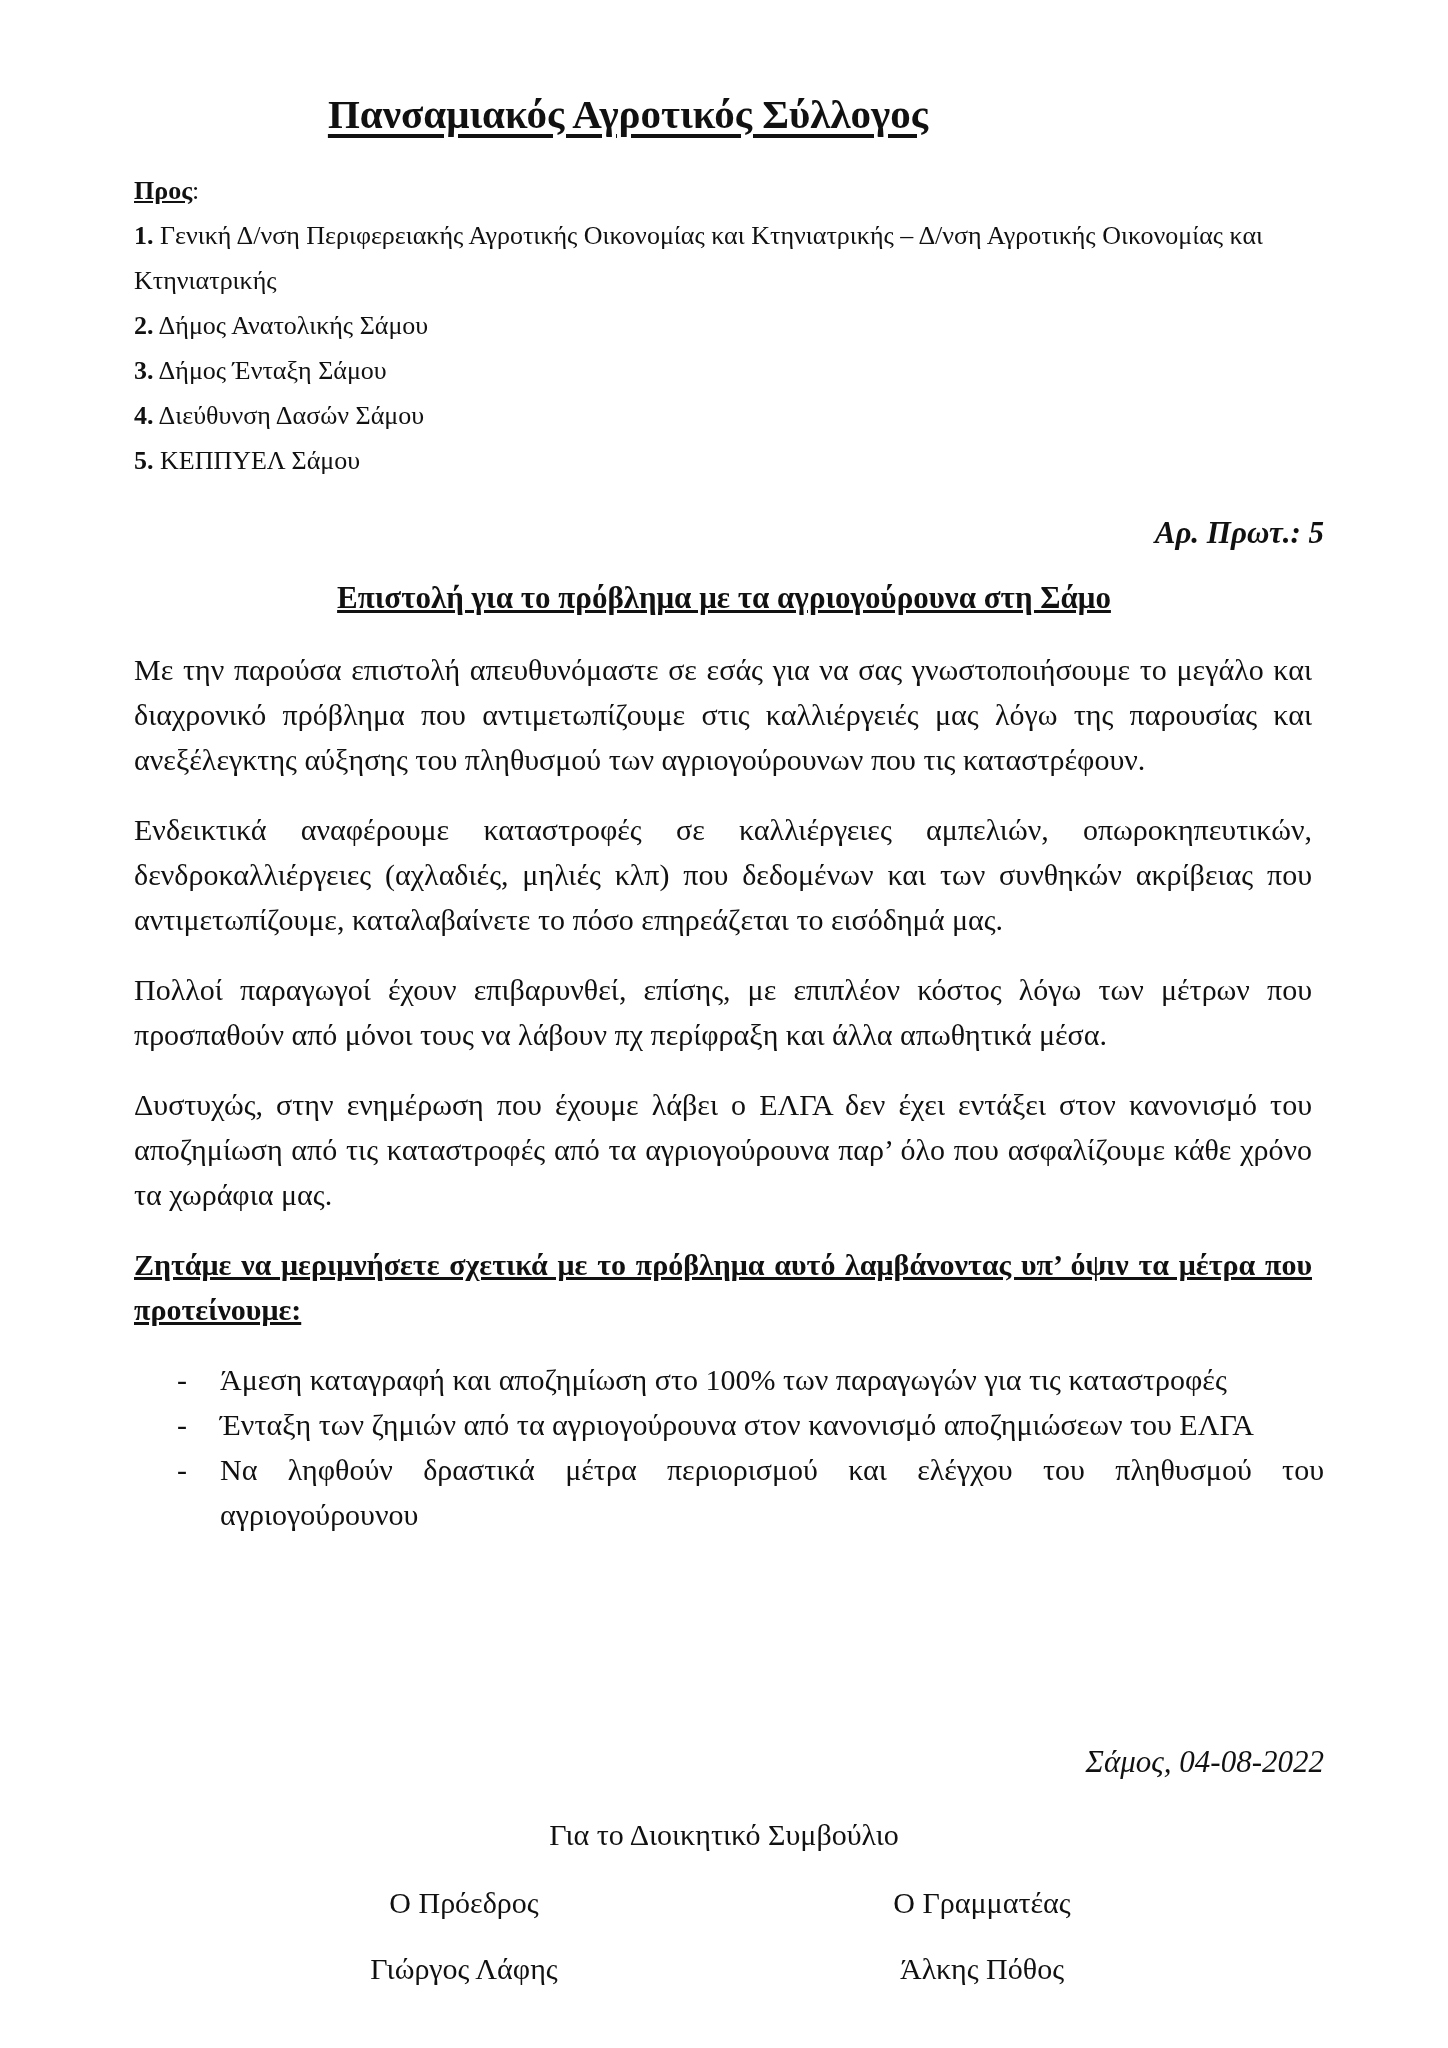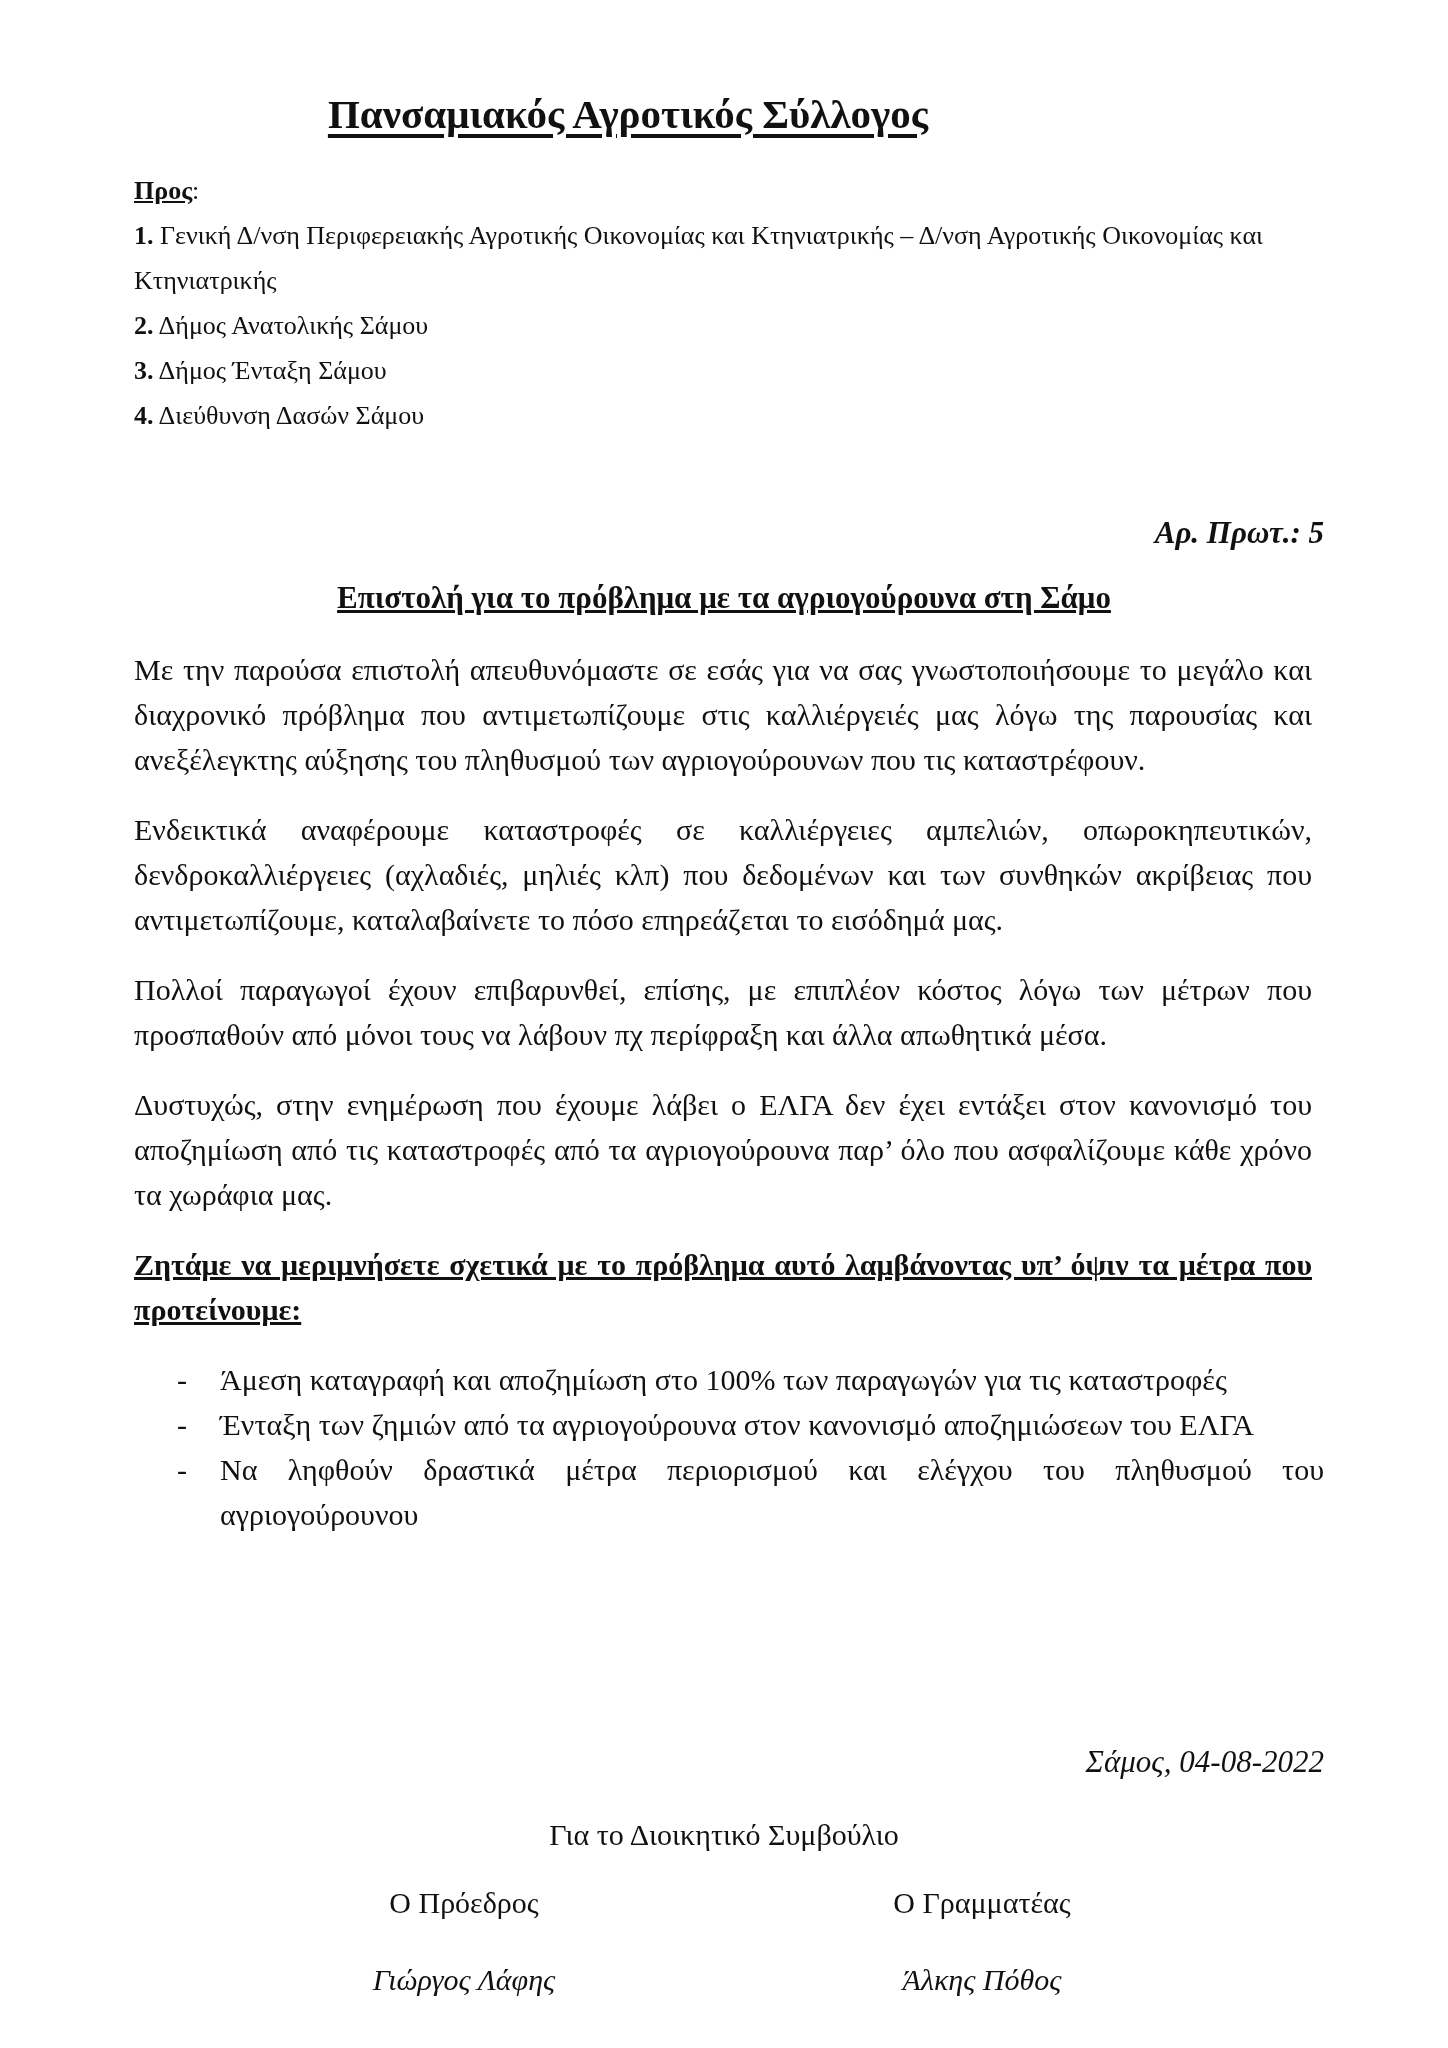--- a/index.html
+++ b/index.html
@@ -44,35 +44,36 @@
     font-size: 31px; font-style: italic;
   }
   .board {
     position: absolute; left: 0; width: 1448px; top: 1818px; text-align: center;
     font-size: 30px;
   }
   .sig { position: absolute; font-size: 30px; text-align: center; width: 400px; }
   .sig-left { left: 264px; }
   .sig-right { left: 782px; }
   .sig .role { position: absolute; left: 0; width: 400px; top: 0; }
-  .sig .name { position: absolute; left: 0; width: 400px; top: 77px; font-style: italic; }
+  .sig .name { position: absolute; left: 0; width: 400px; top: 66px; }
 </style>
 </head>
 <body>
 
 <div class="page">
 
   <div class="title">Πανσαμιακός Αγροτικός Σύλλογος</div>
 
   <div class="recipients">
     <div><span class="recip-label">Προς</span><span>:</span></div>
     <div><span class="recip-num">1.</span><span> Γενική Δ/νση Περιφερειακής Αγροτικής Οικονομίας και Κτηνιατρικής – Δ/νση Αγροτικής Οικονομίας και Κτηνιατρικής</span></div>
     <div><span class="recip-num">2.</span><span> Δήμος Ανατολικής Σάμου</span></div>
     <div><span class="recip-num">3.</span><span> Δήμος Ένταξη Σάμου</span></div>
     <div><span class="recip-num">4.</span><span> Διεύθυνση Δασών Σάμου</span></div>
+    <div><span class="recip-num">5.</span><span> ΚΕΠΠΥΕΛ Σάμου</span></div>
   </div>
 
   <div class="ref">Αρ. Πρωτ.: 5</div>
 
   <div class="subject">Επιστολή για το πρόβλημα με τα αγριογούρουνα στη Σάμο</div>
 
   <div class="body">
     <p>Με την παρούσα επιστολή απευθυνόμαστε σε εσάς για να σας γνωστοποιήσουμε το μεγάλο και διαχρονικό πρόβλημα που αντιμετωπίζουμε στις καλλιέργειές μας λόγω της παρουσίας και ανεξέλεγκτης αύξησης του πληθυσμού των αγριογούρουνων που τις καταστρέφουν.</p>
     <p>Ενδεικτικά αναφέρουμε καταστροφές σε καλλιέργειες αμπελιών, οπωροκηπευτικών, δενδροκαλλιέργειες (αχλαδιές, μηλιές κλπ) που δεδομένων και των συνθηκών ακρίβειας που αντιμετωπίζουμε, καταλαβαίνετε το πόσο επηρεάζεται το εισόδημά μας.</p>
     <p>Πολλοί παραγωγοί έχουν επιβαρυνθεί, επίσης, με επιπλέον κόστος λόγω των μέτρων που προσπαθούν από μόνοι τους να λάβουν πχ περίφραξη και άλλα απωθητικά μέσα.</p>

